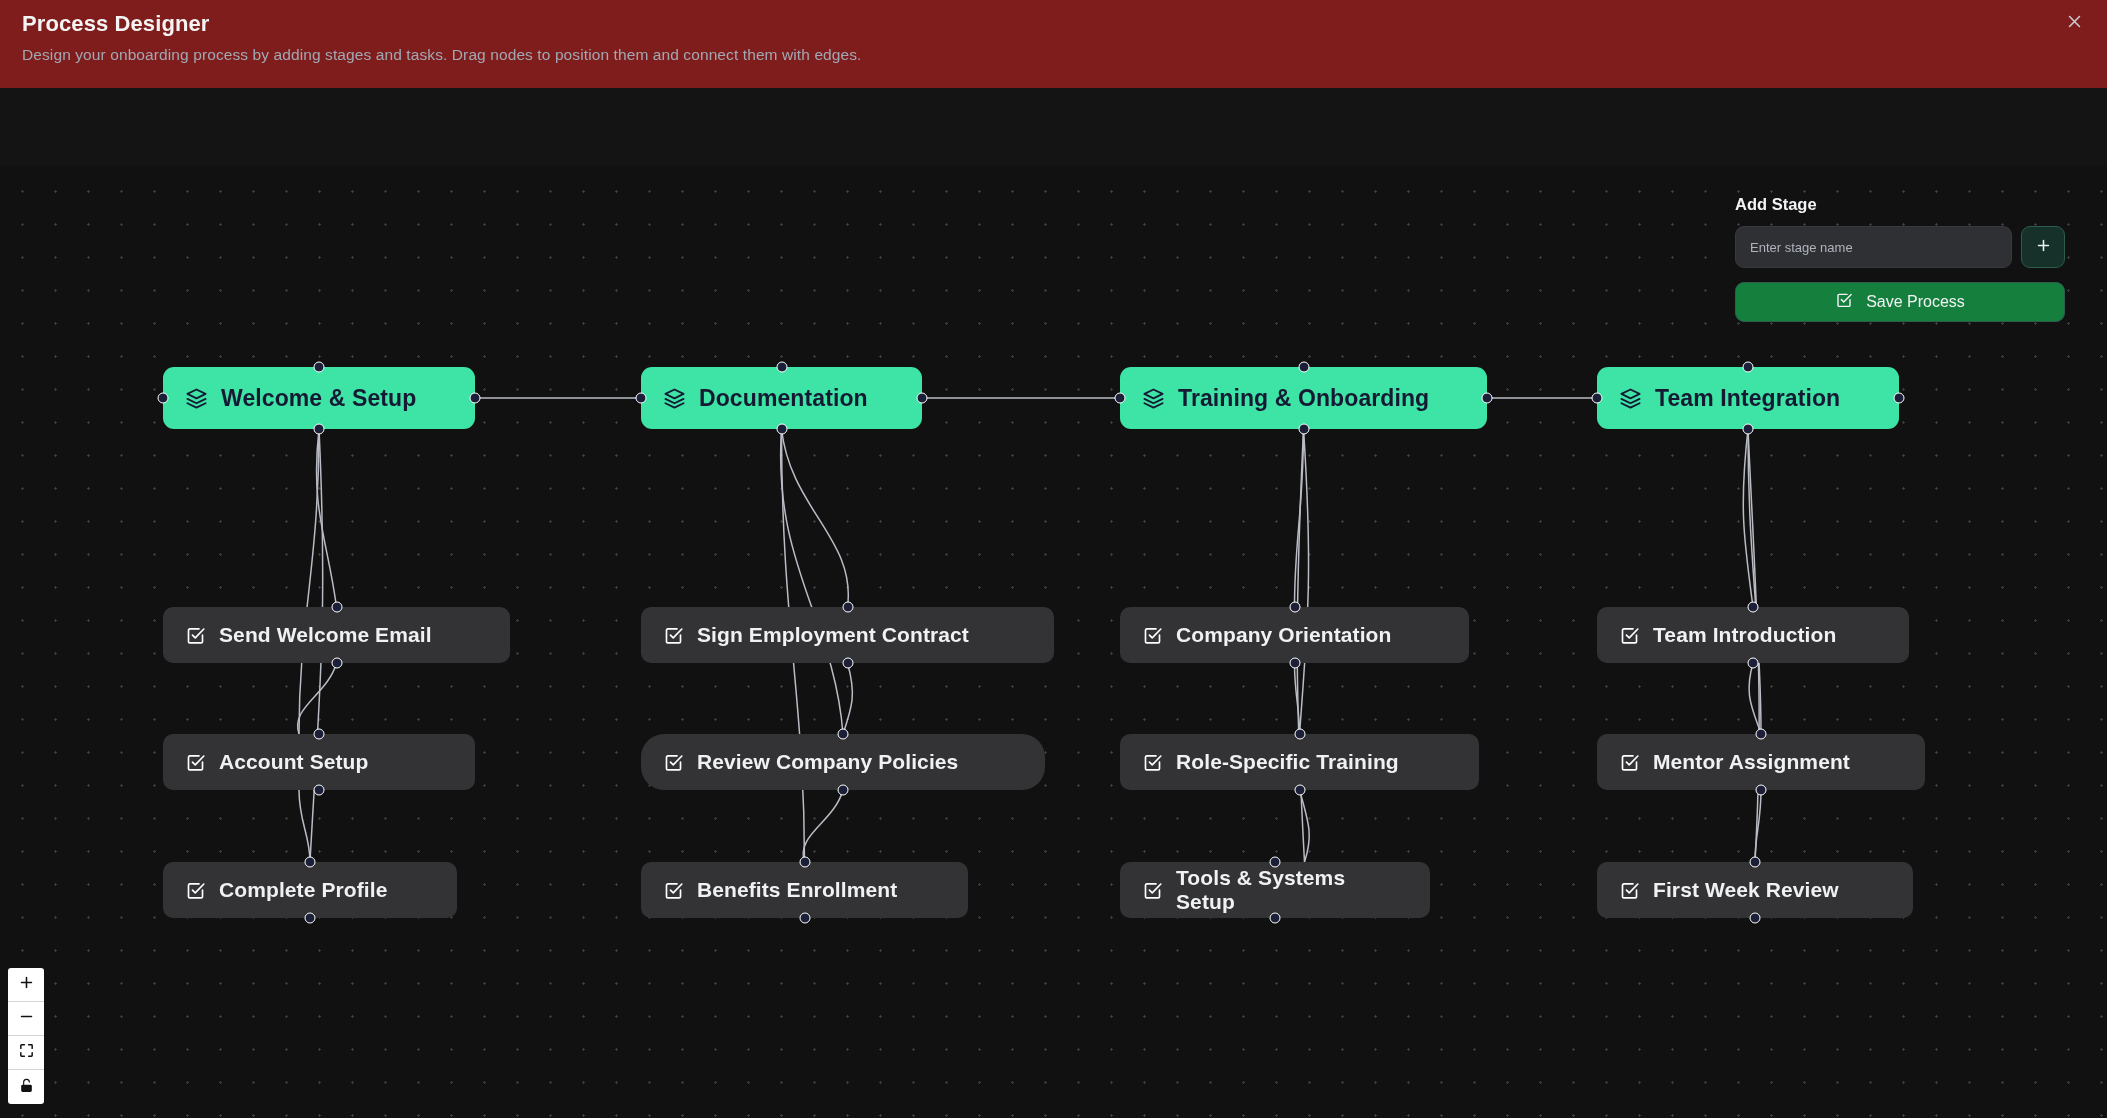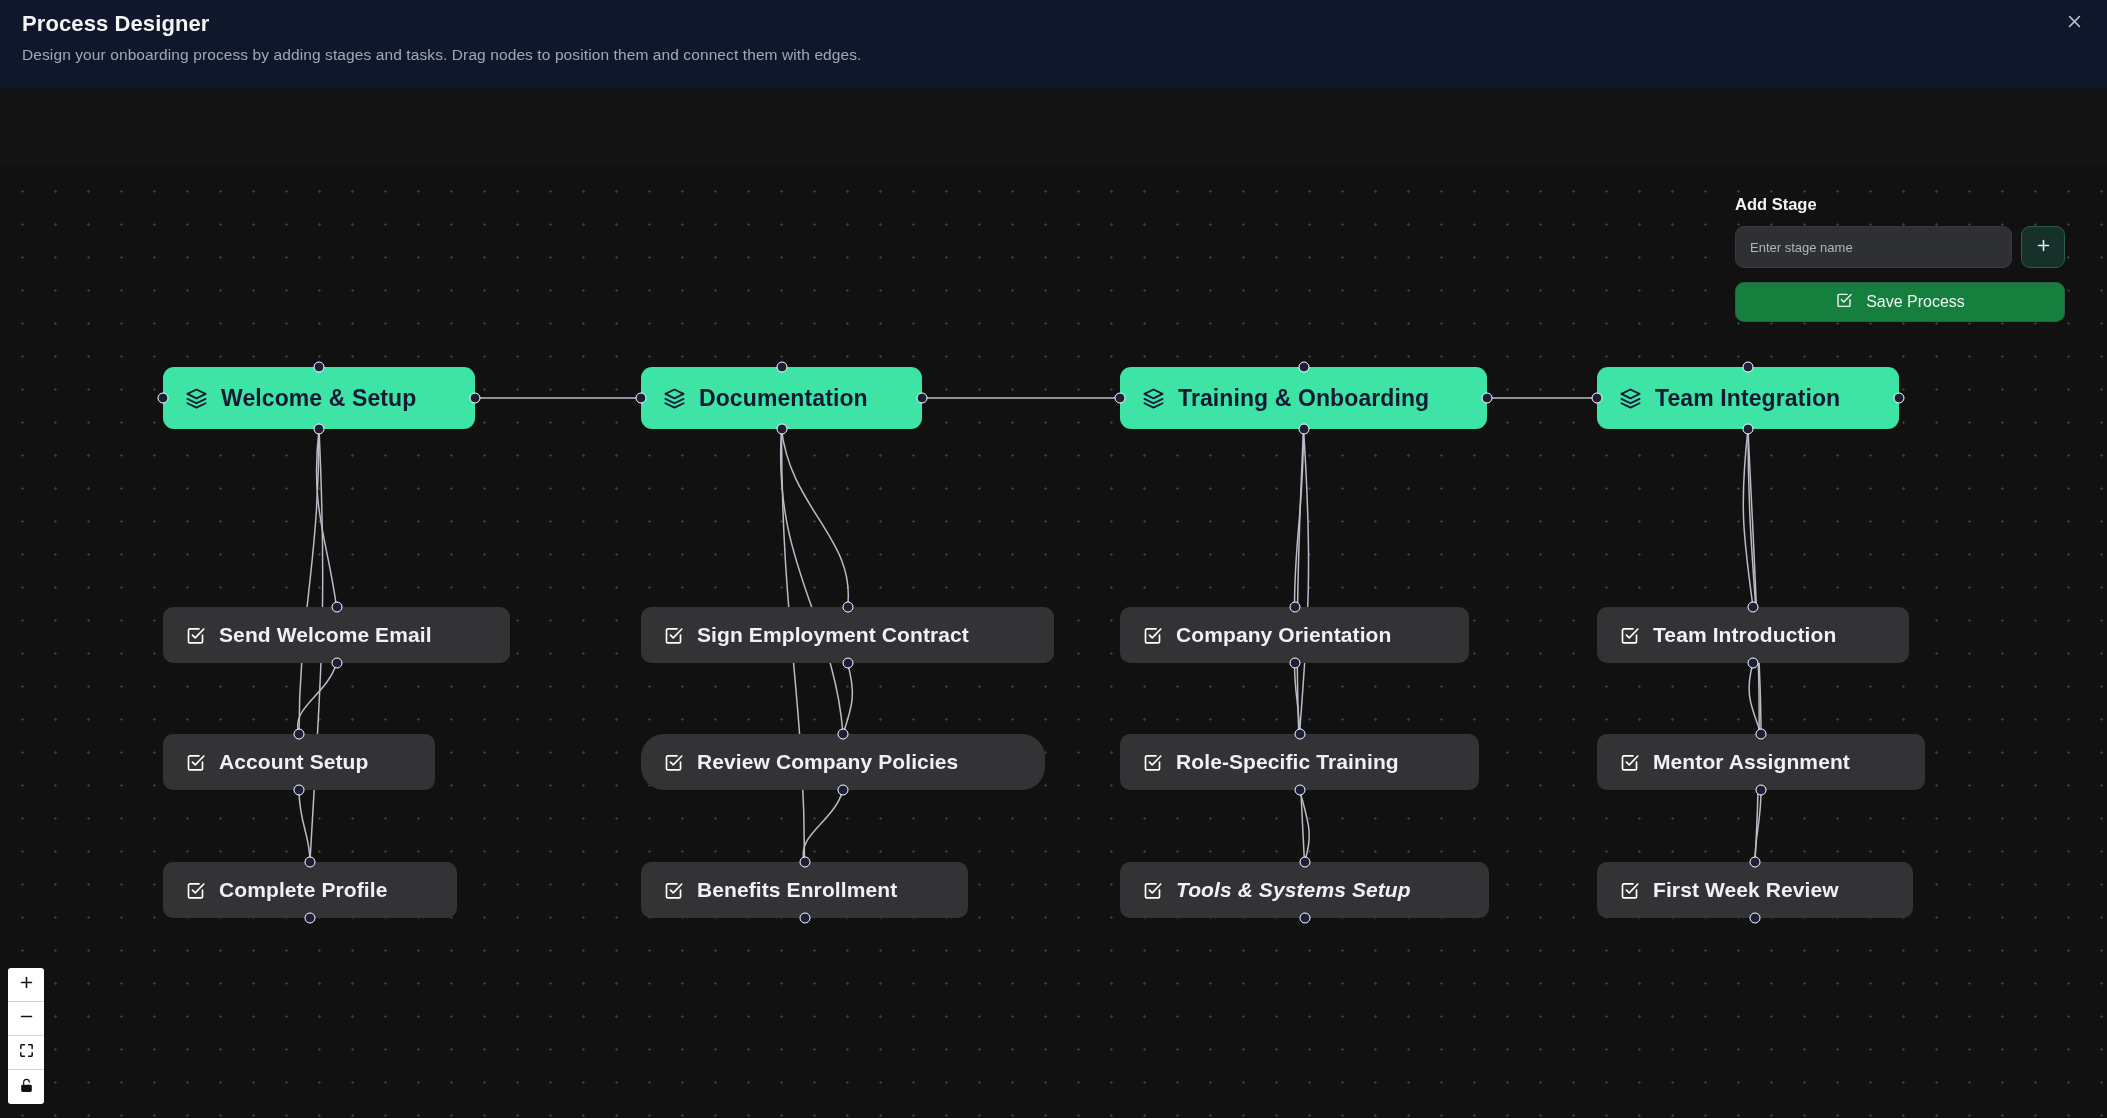--- a/index.html
+++ b/index.html
@@ -6,21 +6,21 @@
   * { box-sizing: border-box; margin: 0; padding: 0; }
   html, body {
     width: 2107px; height: 1118px;
     background: #0c0c0d;
     font-family: "Liberation Sans", sans-serif;
     overflow: hidden;
   }
   #app { position: relative; width: 2107px; height: 1118px; background: #0c0c0d; }
 
   
-  .header { position: absolute; left: 0; top: 0; width: 2107px; height: 88px; background: #0f172a; }
+  .header { position: absolute; left: 0; top: 0; width: 2107px; height: 88px; background: #7f1d1d; }
   .page-title {
     position: absolute; left: 22px; top: 11px;
     font-size: 22px; font-weight: bold; color: #f4f4f5; letter-spacing: .1px;
   }
   .page-sub {
     position: absolute; left: 22px; top: 46px;
     font-size: 15.5px; color: #a2a8b3; letter-spacing: .1px;
   }
   .close-btn {
     position: absolute; right: 16px; top: 6px;
@@ -265,21 +265,21 @@
           <span class="n-icon">
             <svg viewBox="0 0 24 24" fill="none" stroke="currentColor" stroke-width="1.9" stroke-linecap="round" stroke-linejoin="round">
               <path d="M20 11.5V19a1.5 1.5 0 01-1.5 1.5h-13A1.5 1.5 0 014 19V6a1.5 1.5 0 011.5-1.5H16"></path>
               <path d="M8.5 11.5l3.2 3.2L21.5 4.6"></path>
             </svg>
           </span>
           <span class="n-label">Send Welcome Email</span>
           <div class="handle top"></div>
           <div class="handle bottom"></div>
         </div>
-        <div class="node task" style="left: 163px; top: 568px; width: 272px;">
+        <div class="node task" style="left: 163px; top: 568px; width: 312px;">
           <span class="n-icon">
             <svg viewBox="0 0 24 24" fill="none" stroke="currentColor" stroke-width="1.9" stroke-linecap="round" stroke-linejoin="round">
               <path d="M20 11.5V19a1.5 1.5 0 01-1.5 1.5h-13A1.5 1.5 0 014 19V6a1.5 1.5 0 011.5-1.5H16"></path>
               <path d="M8.5 11.5l3.2 3.2L21.5 4.6"></path>
             </svg>
           </span>
           <span class="n-label">Account Setup</span>
           <div class="handle top"></div>
           <div class="handle bottom"></div>
         </div>
@@ -342,21 +342,21 @@
           <span class="n-icon">
             <svg viewBox="0 0 24 24" fill="none" stroke="currentColor" stroke-width="1.9" stroke-linecap="round" stroke-linejoin="round">
               <path d="M20 11.5V19a1.5 1.5 0 01-1.5 1.5h-13A1.5 1.5 0 014 19V6a1.5 1.5 0 011.5-1.5H16"></path>
               <path d="M8.5 11.5l3.2 3.2L21.5 4.6"></path>
             </svg>
           </span>
           <span class="n-label">Role-Specific Training</span>
           <div class="handle top"></div>
           <div class="handle bottom"></div>
         </div>
-        <div class="node task" style="left: 1120px; top: 696px; width: 369px; font-style: italic;">
+        <div class="node task" style="left: 1120px; top: 696px; width: 310px;">
           <span class="n-icon">
             <svg viewBox="0 0 24 24" fill="none" stroke="currentColor" stroke-width="1.9" stroke-linecap="round" stroke-linejoin="round">
               <path d="M20 11.5V19a1.5 1.5 0 01-1.5 1.5h-13A1.5 1.5 0 014 19V6a1.5 1.5 0 011.5-1.5H16"></path>
               <path d="M8.5 11.5l3.2 3.2L21.5 4.6"></path>
             </svg>
           </span>
           <span class="n-label">Tools &amp; Systems Setup</span>
           <div class="handle top"></div>
           <div class="handle bottom"></div>
         </div>

